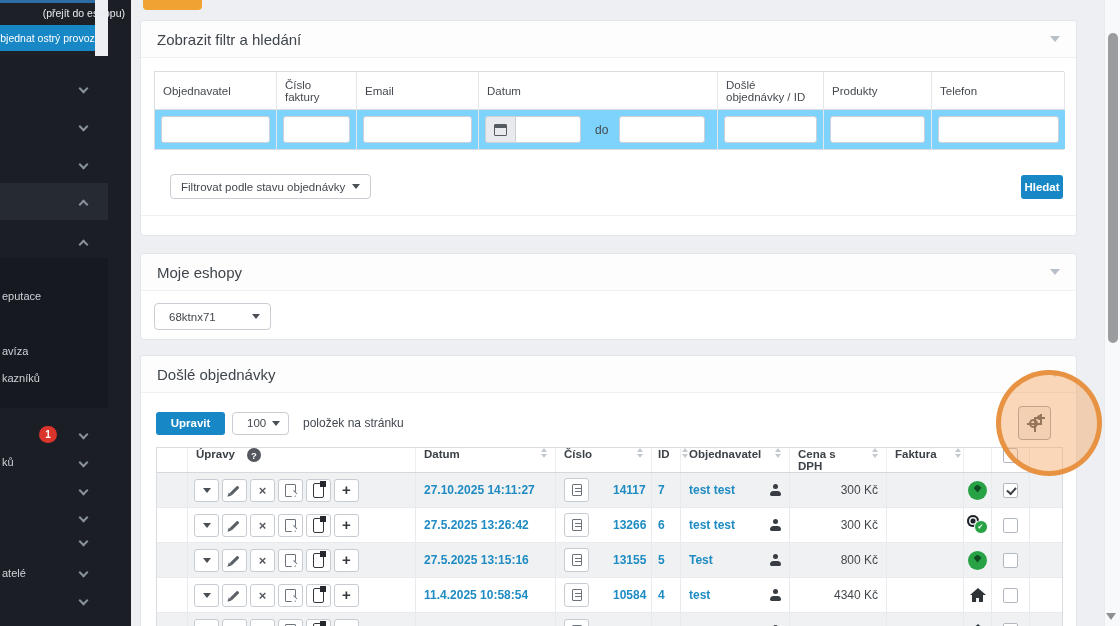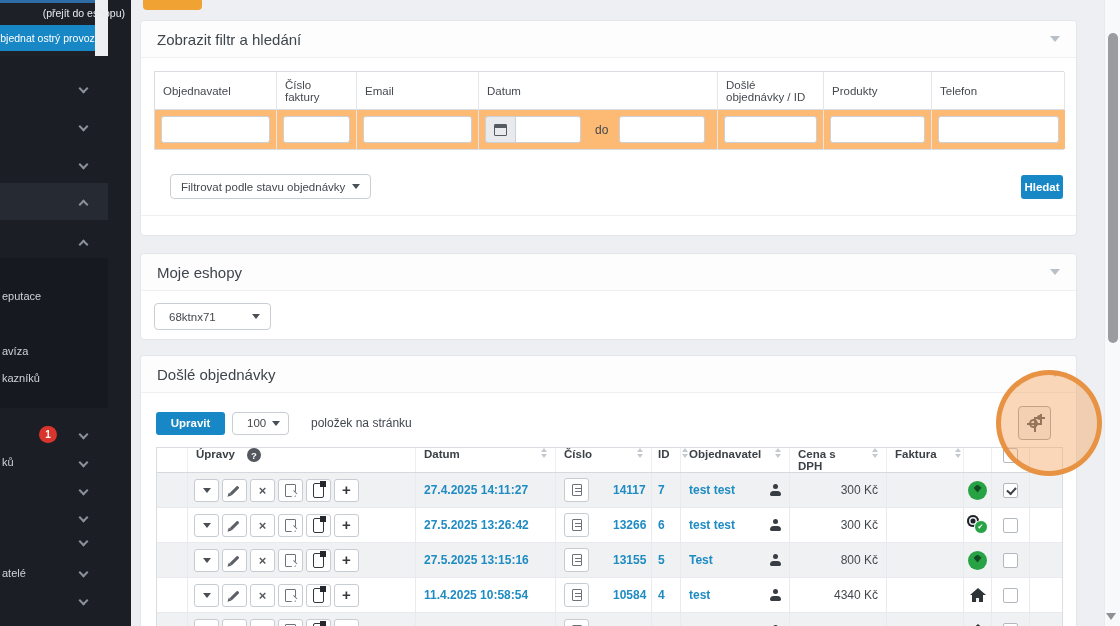--- a/index.html
+++ b/index.html
@@ -39,21 +39,21 @@
               font-size:11.5px; font-weight:bold; cursor:pointer; }
   .sel { background:#fff; border:1px solid #c9ced4; border-radius:4px; display:inline-flex; align-items:center;
          justify-content:space-between; font-size:11.5px; color:#43484e; cursor:pointer; }
   
   #filter-panel { top:20px; height:216px; }
   .ftable { margin:13px 13px 0 13px; width:910px; border:1px solid #d9dde2; display:grid;
             grid-template-columns:122px 80px 122px 239px 106px 108px 133px; }
   .fth { background:#fff; border-right:1px solid #e3e6ea; border-bottom:1px solid #d9dde2; height:38px;
          font-size:11.5px; color:#45494f; padding:5px 8px; display:flex; align-items:center; }
   .fth:last-child, .ftd:last-child { border-right:none; }
-  .ftd { background:#fdba74; border-right:1px solid #e3e6ea; height:39px; display:flex; align-items:center; padding:0 6px; }
+  .ftd { background:#7dd3fc; border-right:1px solid #e3e6ea; height:39px; display:flex; align-items:center; padding:0 6px; }
   .finput { height:27px; width:100%; border:1px solid #ccd1d7; border-radius:3px; background:#fff; font-family:inherit; font-size:12px; padding:0 6px; }
   .date-group { display:flex; align-items:center; width:100%; gap:0; }
   .addon-cal { width:30px; height:27px; background:#e8eaed; border:1px solid #ccd1d7; border-right:none;
                border-radius:3px 0 0 3px; display:flex; align-items:center; justify-content:center; }
   .ic-cal { width:13px; height:12px; border:1px solid #565b61; border-radius:1px; position:relative; }
   .ic-cal::before { content:""; position:absolute; left:0; top:0; width:100%; height:3px; background:#565b61; }
   .date-in1 { width:66px; border-radius:0 3px 3px 0; }
   .date-to { font-size:12px; color:#43484e; margin:0 11px 0 14px; }
   .date-in2 { width:86px; }
   .fbar { display:flex; align-items:center; justify-content:space-between; margin:24px 13px 0 13px;padding-left:16px; }
@@ -62,21 +62,21 @@
   .hledat { width:42px; height:24px; }
   .fdivider { border-top:1px solid #eef1f3; margin-top:16px; height:24px; }
   
   #eshops-panel { top:253px; height:87px; }
   .eshop-sel { margin:12px 0 0 13px; width:117px; height:27px; padding:0 10px 0 14px; }
   
   #orders-panel { top:355px; height:280px; border-bottom:none; border-radius:4px 4px 0 0; }
   .toolbar { position:relative; margin:18px 13px 0 15px; height:24px; display:flex; align-items:center; }
   .upravit { width:69px; height:23px; }
   .size-sel { width:57px; height:23px; margin-left:7px; padding:0 8px 0 14px; }
-  .size-label { font-size:12px; margin-left:22px; }
+  .size-label { font-size:12px; margin-left:14px; }
   .gear-btn { position:absolute; right:12px; top:-5px; width:33px; height:34px; background:#f3f3f2;
               border:1px solid #9aa1a8; border-radius:4px; cursor:pointer;
               display:flex; align-items:center; justify-content:center; }
   .gear { position:relative; width:11px; height:11px; }
   .gear i { position:absolute; border-radius:50%; border:2px solid #4a4f55; background:#f3f3f2; }
   .gear i::before, .gear i::after { content:""; position:absolute; background:#4a4f55; }
   .g1 { left:0; top:1px; width:9px; height:9px; }
   .g1::before { left:2.5px; top:-4px; width:2px; height:15px; }
   .g1::after { left:-4px; top:2.5px; width:15px; height:2px; }
   .g2 { left:8px; top:-3px; width:5px; height:5px; }
@@ -326,21 +326,21 @@
                 <span class="ic-page"></span>
               </button>
               <button class="ib">
                 <span class="ic-phone"></span>
               </button>
               <button class="ib">
                 <span class="ic-plus">+</span>
               </button>
             </div>
             <div class="c">
-              <a class="blue">27.4.2025 14:11:27</a>
+              <a class="blue">27.10.2025 14:11:27</a>
             </div>
             <div class="c c-cislo">
               <button class="ib doc">
                 <span class="ic-doc"></span>
               </button>
               <a class="blue">14117</a>
             </div>
             <div class="c" style="padding:0 6px;">
               <a class="blue">7</a>
             </div>

